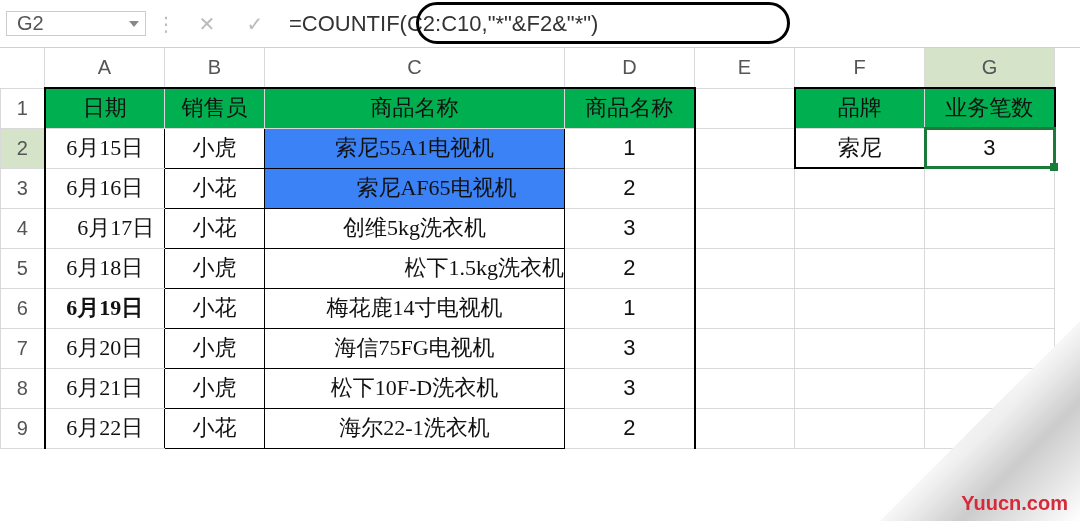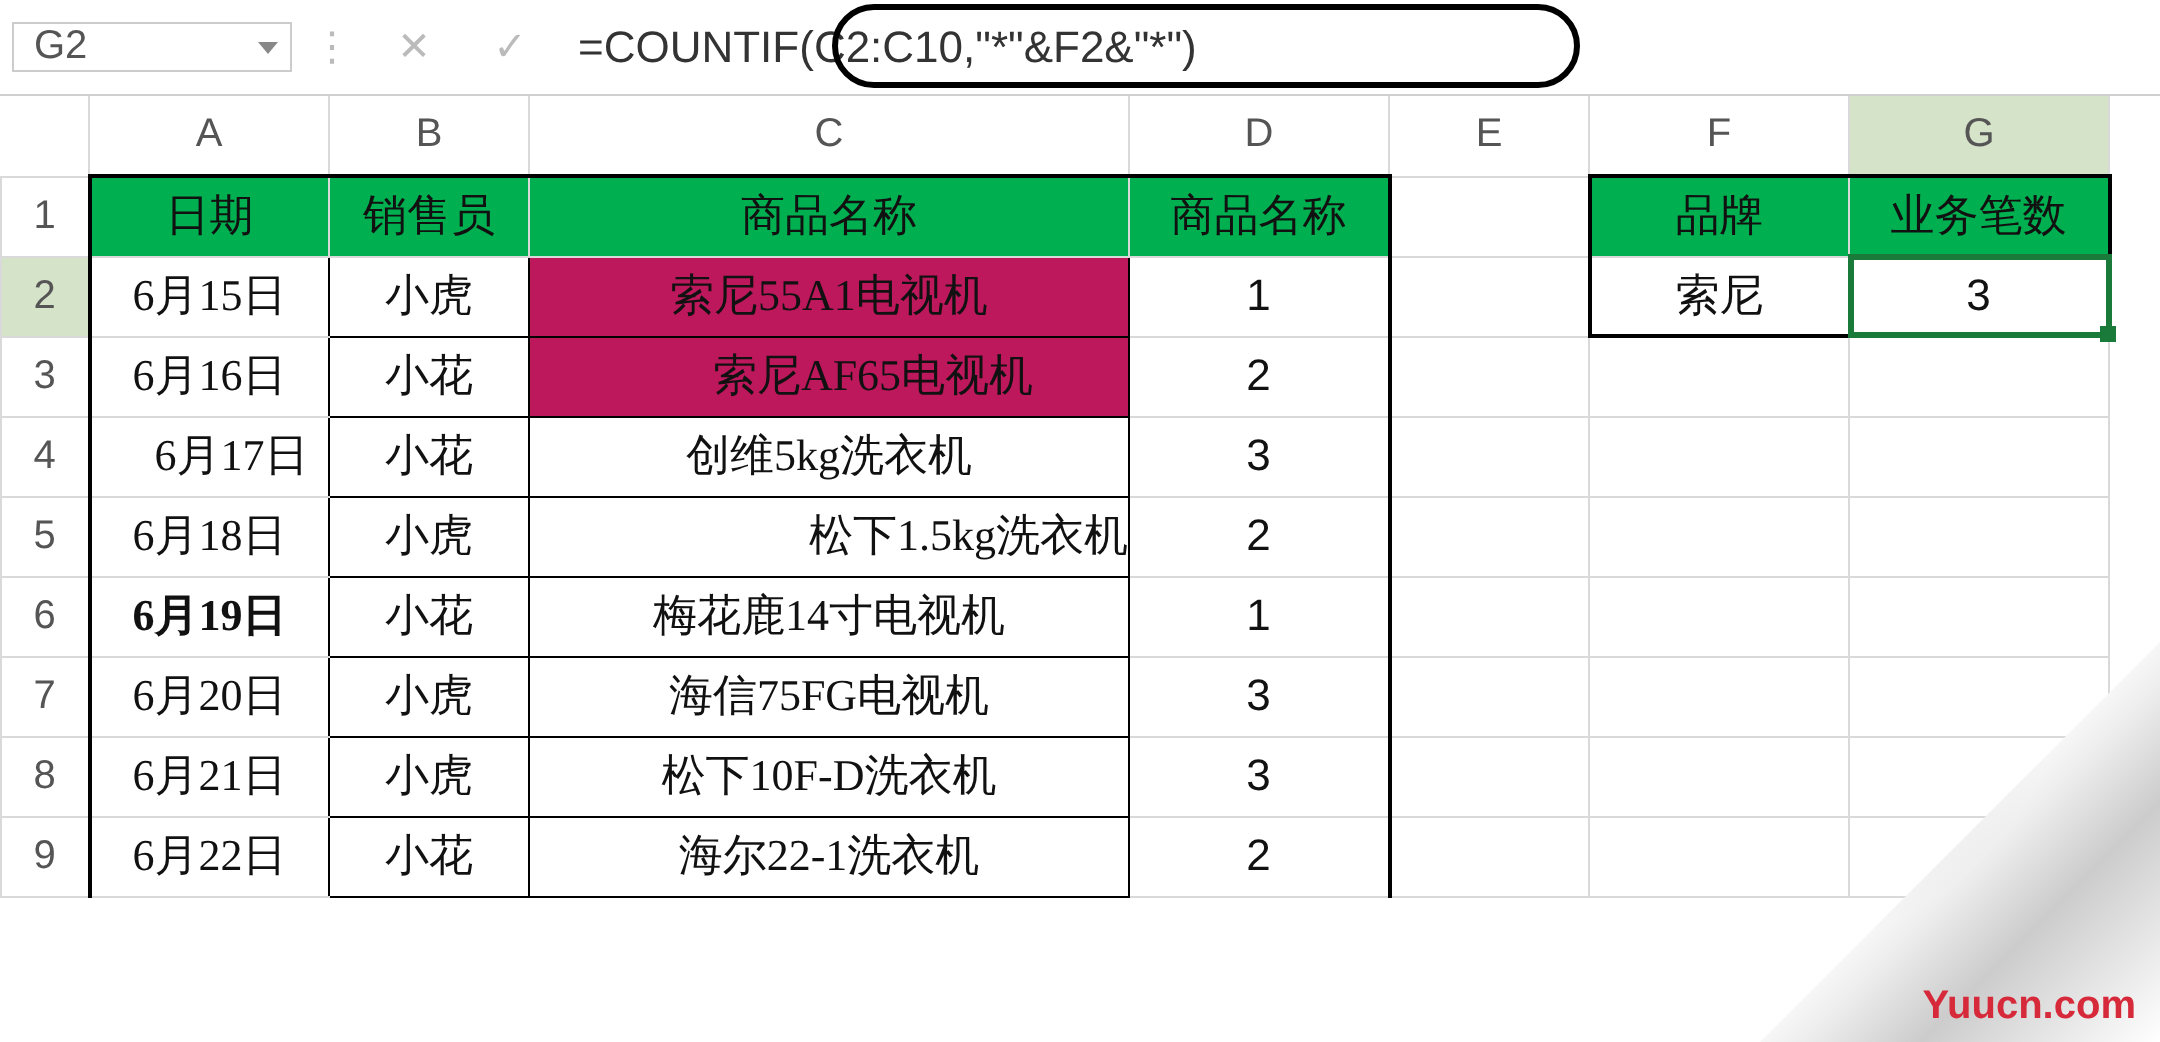--- a/index.html
+++ b/index.html
@@ -90,21 +90,21 @@
 
   
   .hdr {
     background:#00B050; color:#fff; font-size:24px;
     font-family:"KaiTi","STKaiti","SimHei",serif;
   }
   .strong-t { border-top:2px solid #000 !important; }
   .strong-b { border-bottom:2px solid #000 !important; }
   .strong-l { border-left:2px solid #000 !important;margin-top:28px; }
   .strong-r { border-right:2px solid #000 !important; }
-  .hl { background:#be185d; }
+  .hl { background:#3b82f6; }
 
   
   .sel-cell {
     outline:3px solid #1a7a3a; outline-offset:-2px;
     position:relative;
   }
   .sel-handle {
     position:absolute; width:8px; height:8px; background:#1a7a3a;
     right:-4px; bottom:-4px;
   }

